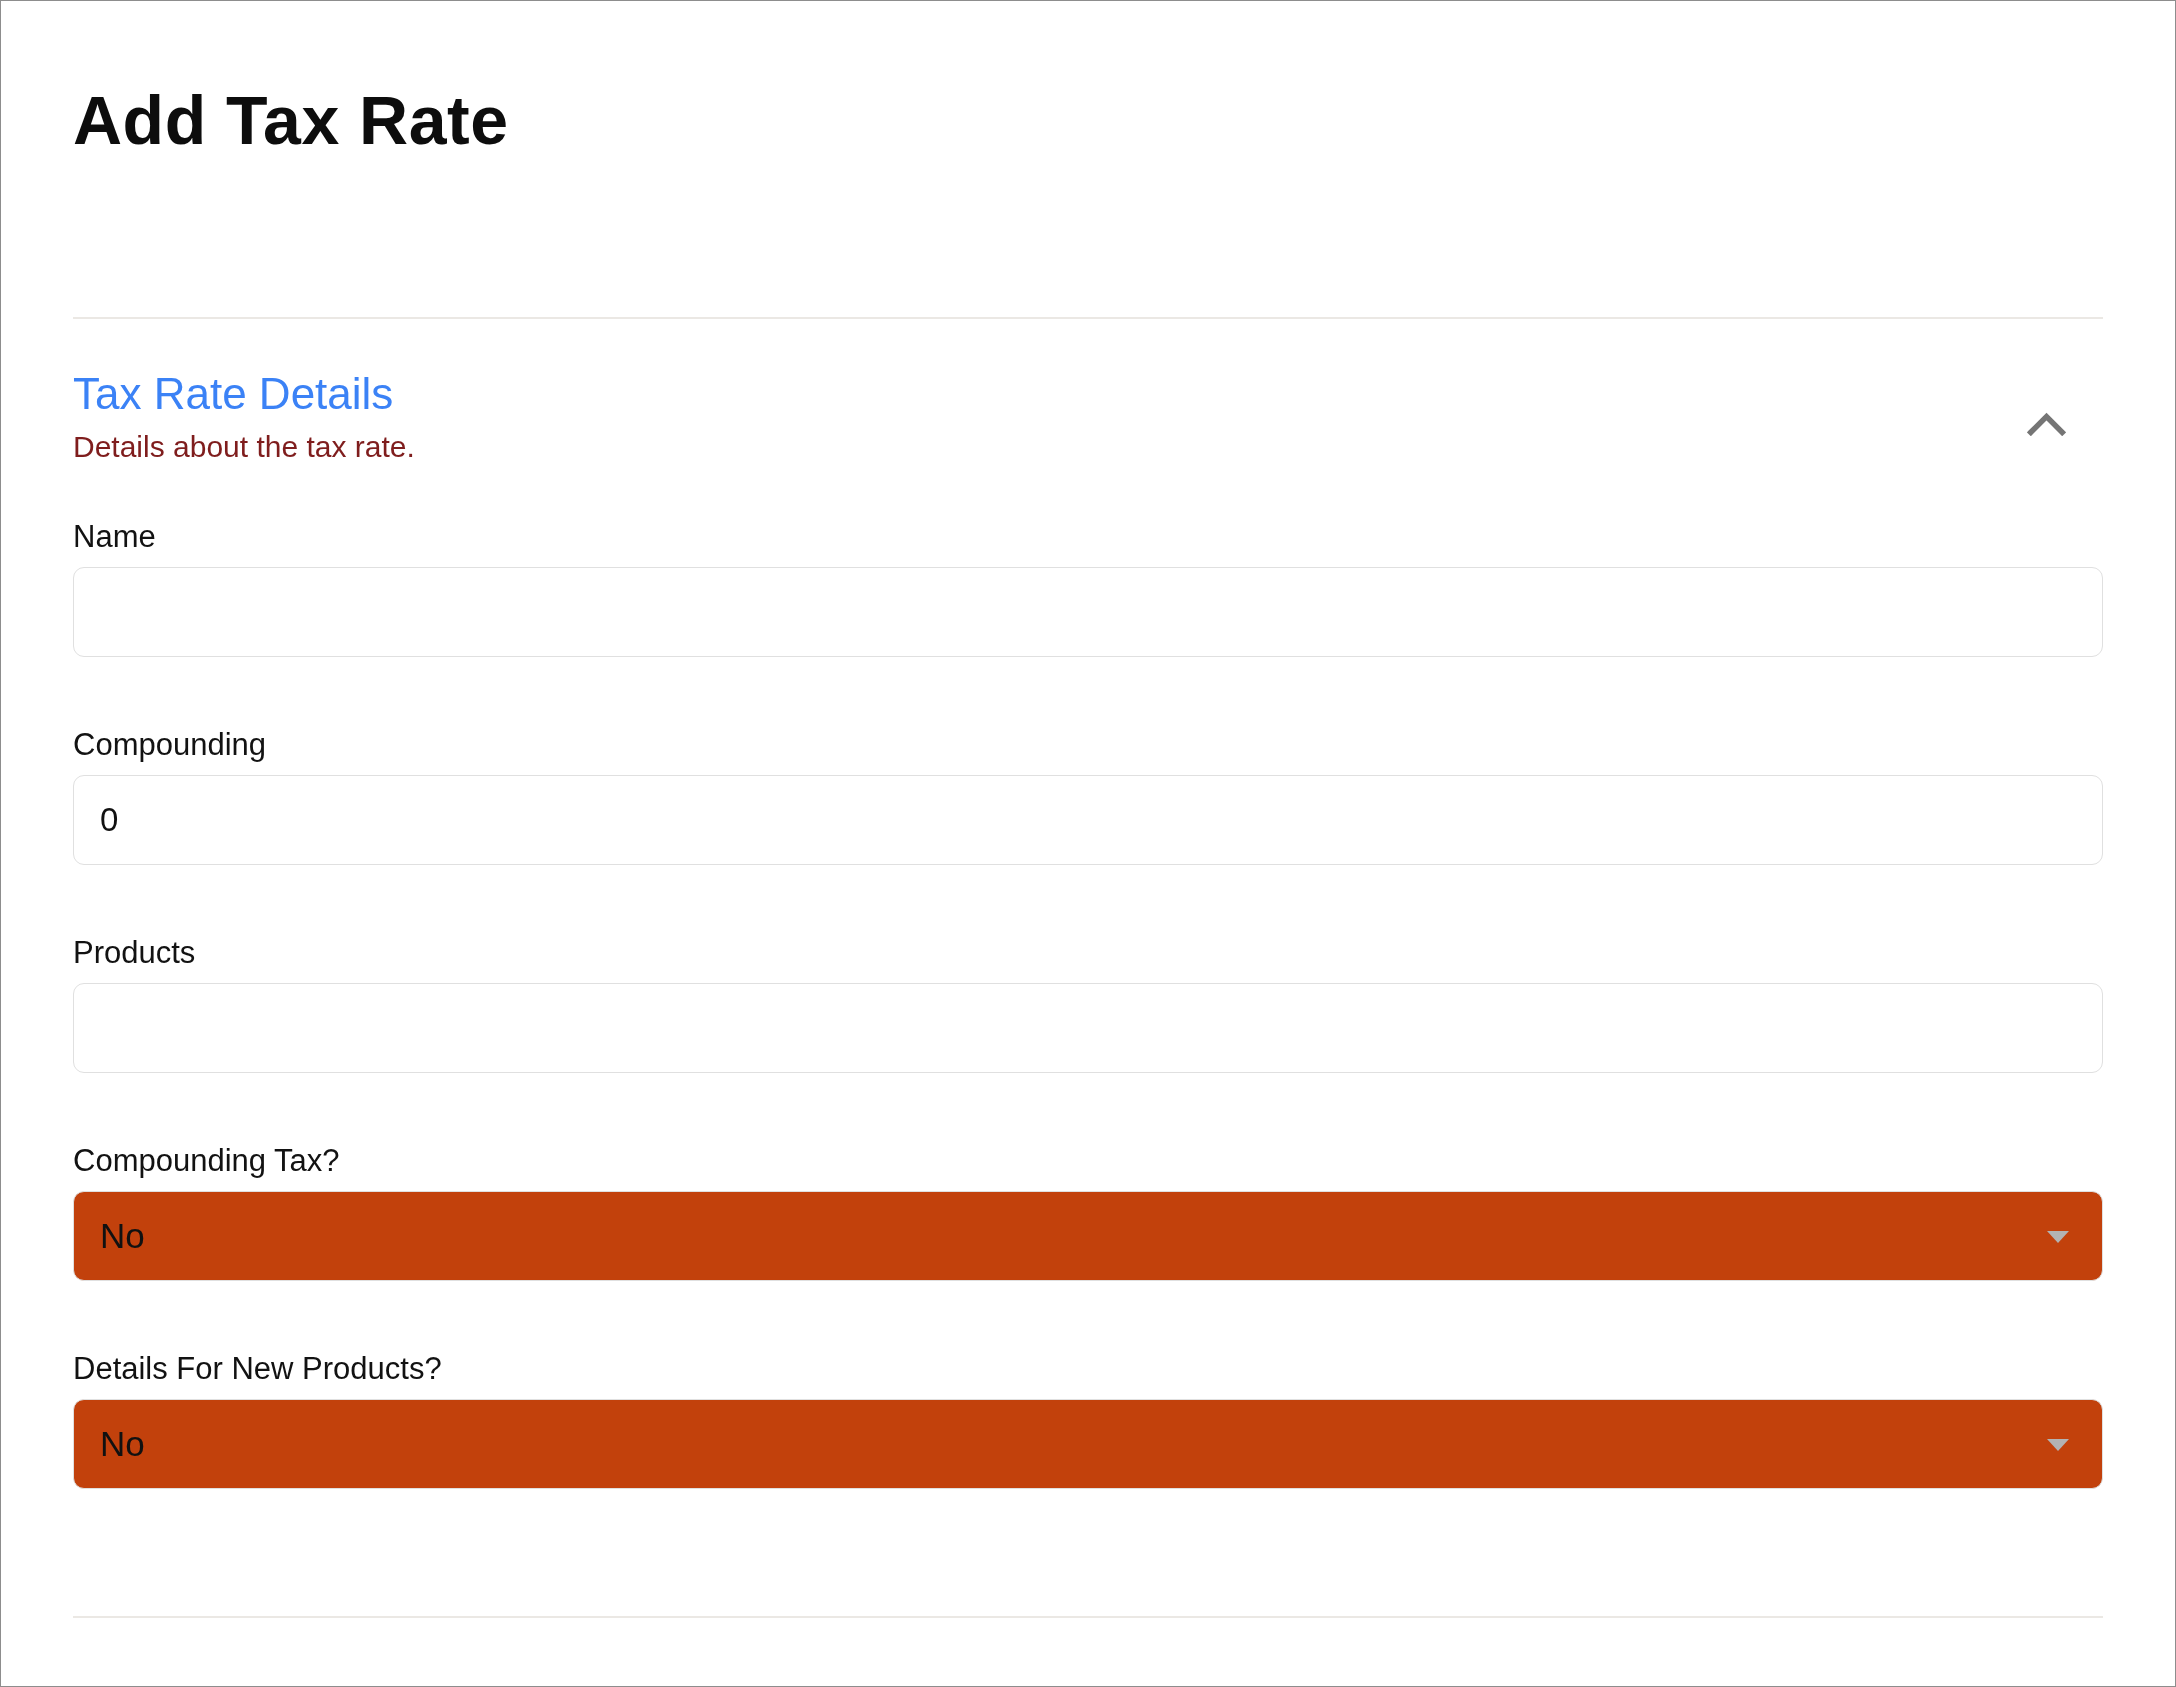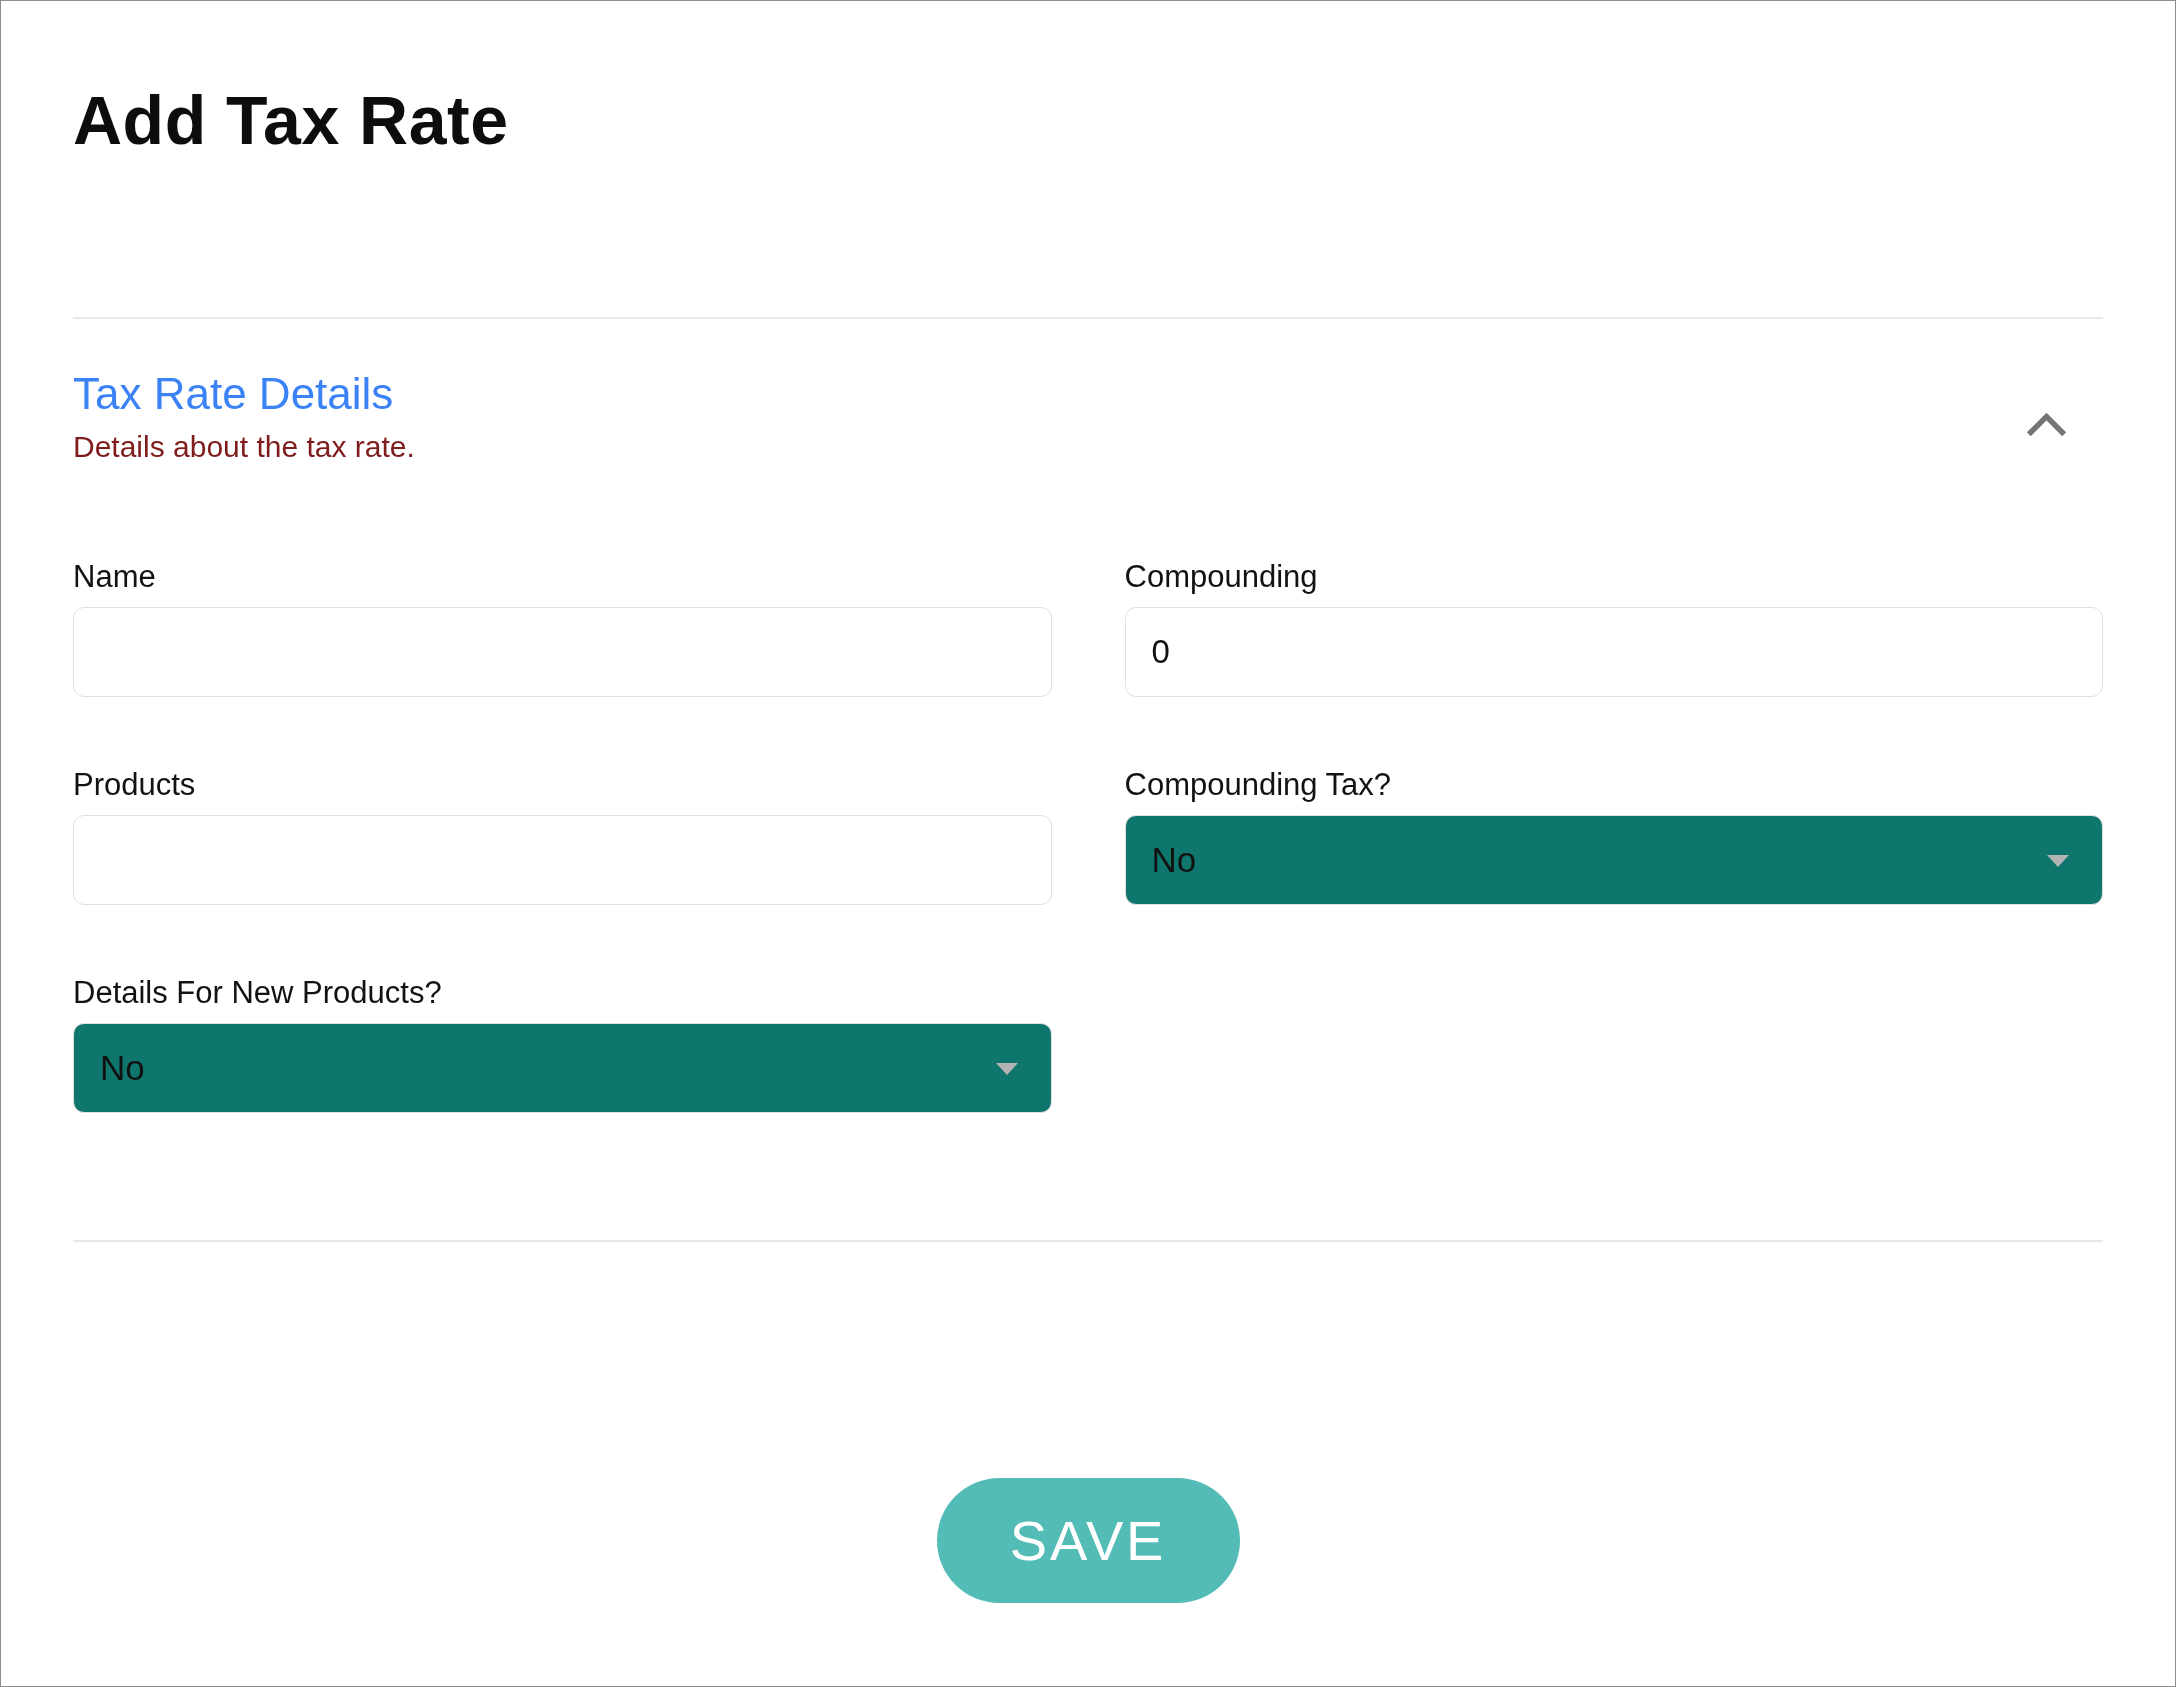--- a/index.html
+++ b/index.html
@@ -51,23 +51,23 @@
     height: 37px;
     background: transparent;
     border: none;
     cursor: pointer;
     display: flex;
     align-items: center;
     justify-content: center;
   }
 
   .form-grid {
-    margin-top: 92px;
+    margin-top: 52px;
     display: grid;
-    grid-template-columns: 1fr 1fr;
+    grid-template-columns: 1fr;
     column-gap: 73px;
     row-gap: 68px;
   }
   .field-group {}
   .field-label {
     display: block;
     font-size: 31px;
     line-height: 39px;
     font-weight: 500;
     color: #121212;
@@ -84,21 +84,21 @@
     color: #111111;
     padding: 0 26px;
     outline: none;
   }
   .select-box {
     position: relative;
     width: 100%;
     height: 90px;
     border: 1.8px solid #e0e0e0;
     border-radius: 11px;
-    background: #0f766e;
+    background: #c2410c;
     display: flex;
     align-items: center;
     padding: 0 26px;
     cursor: pointer;
   }
   .select-value {
     font-size: 35px;
     color: #111111;
     font-weight: 400;
   }

